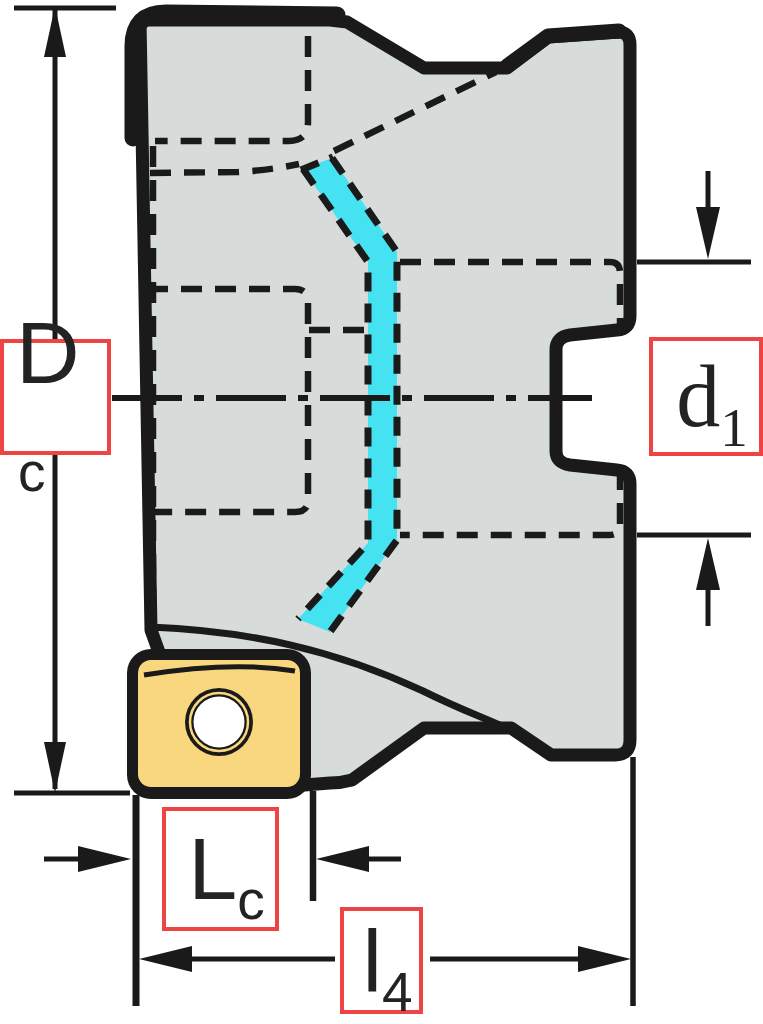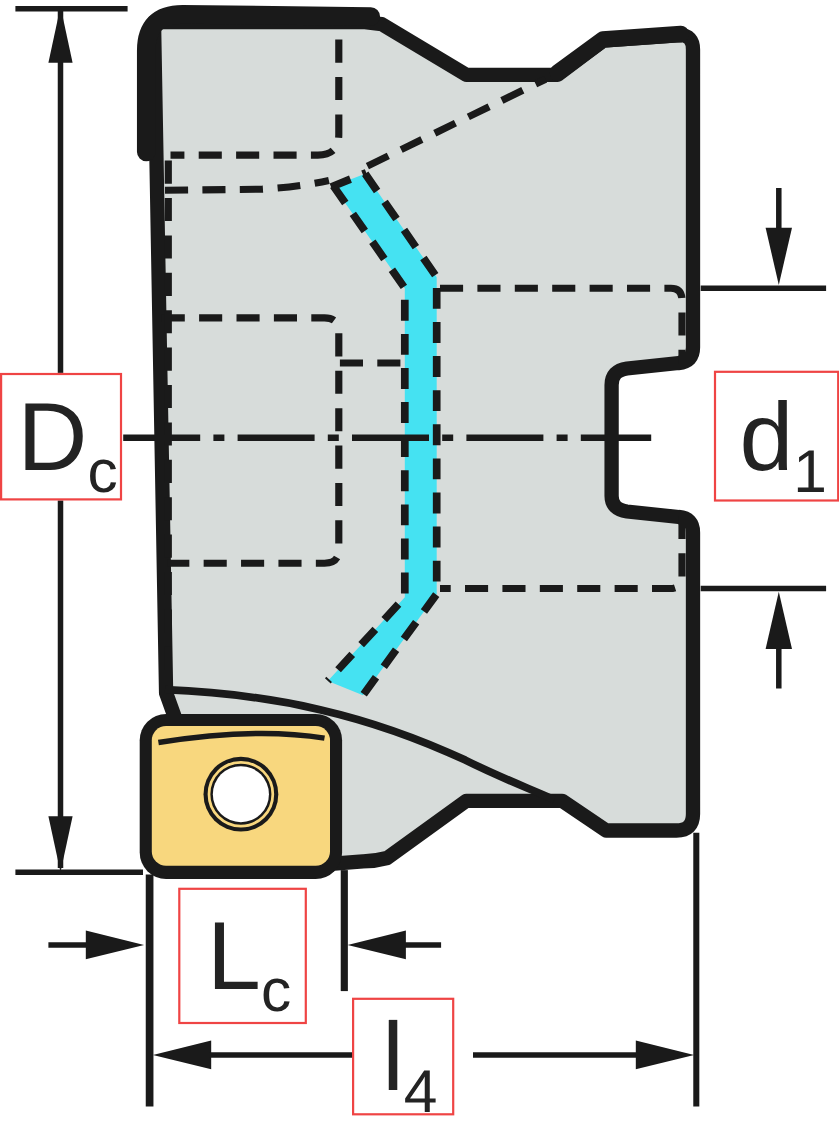--- a/index.html
+++ b/index.html
@@ -2,21 +2,21 @@
 <html><head>
 <meta charset="utf-8">
 <style>
   html,body{margin:0;padding:0;background:#ffffff;}
   #stage{
     position:relative;width:763px;height:1024px;background:#ffffff;
     font-family:"Liberation Sans", sans-serif;overflow:hidden;
   }
   #stage svg{position:absolute;left:0;top:0;}
   .dim-box{
-    position:absolute;background:#ffffff;border:2px solid #ef4444;
+    position:absolute;background:#ffffff;border:4px solid #ef4444;
     display:flex;align-items:center;justify-content:center;
     box-sizing:border-box;color:#232323;padding-left:12px;
   }
   .dim-label{font-size:88px;line-height:1;color:#232323;letter-spacing:-2px;}
   .dim-label .sub{
     display:inline-block;font-size:55px;transform:translateY(20px);
     margin-left:2px;letter-spacing:0;
   }
 </style>
 </head>
@@ -116,25 +116,25 @@
     <path d="M 190,959 L 335,959" stroke-width="5" fill="none"></path>
     <path d="M 430,959 L 579,959" stroke-width="5" fill="none"></path>
     <polygon points="631,959 578,946 578,972" stroke="none"></polygon>
   </g>
 </svg>
 
   <div class="dim-box" style="left:0px; top:339px; width:111px; height:116px;">
     <span class="dim-label"><span>D</span><span class="sub">c</span></span>
   </div>
 
-  <div class="dim-box" style="left:649px; top:337px; width:114px; height:119px;">
+  <div class="dim-box" style="left:649px; top:337px; width:114px; height:119px;font-family:Liberation Serif, serif;">
     <span class="dim-label"><span>d</span><span class="sub">1</span></span>
   </div>
 
   <div class="dim-box" style="left:162px; top:807px; width:117px; height:124px;">
     <span class="dim-label"><span>L</span><span class="sub">c</span></span>
   </div>
 
-  <div class="dim-box" style="left:320px; top:907px; width:93px; height:107px;">
+  <div class="dim-box" style="left:340px; top:907px; width:83px; height:107px;">
     <span class="dim-label"><span>l</span><span class="sub">4</span></span>
   </div>
 
 </div>
 
 </body></html>

